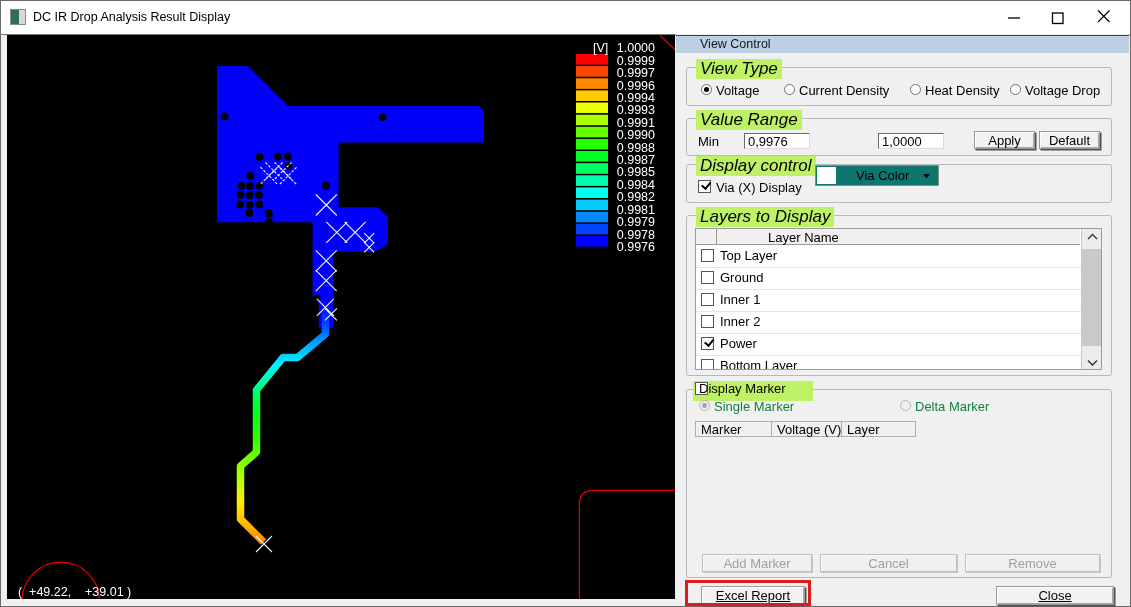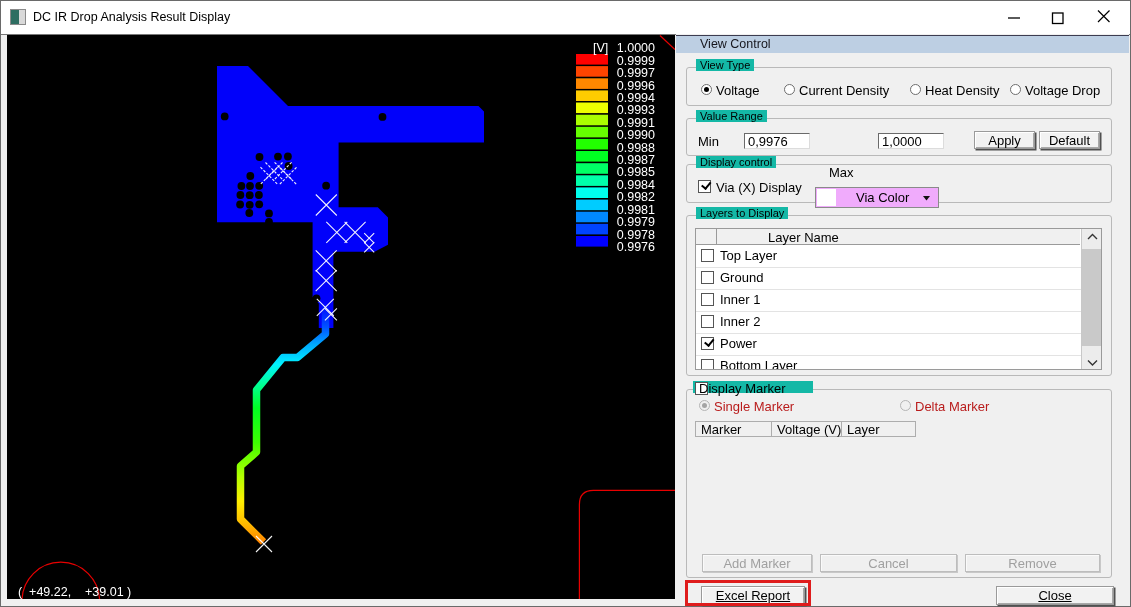--- a/index.html
+++ b/index.html
@@ -1,27 +1,27 @@
 <!DOCTYPE html>
 <html><head><meta charset="utf-8"><style>
 *{margin:0;padding:0;box-sizing:border-box;font-family:"Liberation Sans",sans-serif;}
 body{width:1131px;height:607px;position:relative;background:#fff;overflow:hidden;}
 .abs{position:absolute;}
 .grp{position:absolute;border:1px solid #b9b9b9;border-radius:3px;}
-.grp .lgd{position:absolute;top:-9px;left:9px;background:#14b8a6;padding:0 4px;font-size:11px;color:#000;}
+.grp .lgd{position:absolute;top:-9px;left:9px;background:#bef264;padding:0 4px;font-size:17px;color:#000;font-style:italic;}
 .btn{position:absolute;background:#f2f2f2;border:1px solid #9a9a9a;box-shadow:inset 1px 1px 0 #fff,inset -1px -1px 0 #a8a8a8,1.5px 1.5px 0 #505050;font-size:13px;color:#000;text-align:center;}
 .dbtn{position:absolute;background:#f0f0f0;border:1px solid #bdbdbd;box-shadow:inset 1px 1px 0 #fafafa,1px 1px 0 #c8c8c8;font-size:13px;color:#a0a0a0;text-align:center;}
 .radio{position:absolute;width:11px;height:11px;border-radius:50%;background:#fff;border:1px solid #6e6e6e;}
 .radio.sel::after{content:"";position:absolute;left:2px;top:2px;width:5px;height:5px;border-radius:50%;background:#000;}
 .radio.dis{border-color:#b5b5b5;background:#f0f0f0;}
 .radio.dis.sel::after{background:#a5a5a5;}
 .cb{position:absolute;width:13px;height:13px;background:#fff;border:1px solid #555;}
 .cb.chk::after{content:"";position:absolute;left:2px;top:0px;width:7px;height:4px;border-left:2px solid #000;border-bottom:2px solid #000;transform:rotate(-50deg) translate(0,1px);}
 .lbl{position:absolute;font-size:13px;color:#000;white-space:nowrap;}
-.glbl{position:absolute;font-size:13px;color:#b91c1c;white-space:nowrap;}
+.glbl{position:absolute;font-size:13px;color:#15803d;white-space:nowrap;}
 </style></head><body>
 
 <div class="abs" style="left:0;top:0;width:1131px;height:607px;border:1px solid #6a6a6a;"></div>
 
 <div class="abs" style="left:1px;top:1px;width:1129px;height:33px;background:#fff;"></div>
 <div class="abs" style="left:10px;top:9px;width:16px;height:16px;border:1px solid #8a8a8a;background:linear-gradient(to right,#2e6e62 0 55%,#d9d9d9 55%);"></div>
 <div class="abs lbl" style="left:33px;top:10px;font-size:12.5px;">DC IR Drop Analysis Result Display</div>
 <svg class="abs" style="left:995px;top:8px;" width="130" height="20" viewBox="0 0 130 20">
 <path d="M13,10 h12" stroke="#000" stroke-width="1.3"></path>
 <rect x="57.5" y="5" width="10.5" height="10.5" fill="none" stroke="#000" stroke-width="1.3"></rect>
@@ -158,21 +158,21 @@
 <div class="lbl" style="left:829px;top:134px;margin-top:31px;">Max</div>
 <div class="abs" style="left:878px;top:133px;width:66px;height:16px;background:#fff;border:1px solid;border-color:#6a6a6a #dcdcdc #dcdcdc #6a6a6a;font-size:13px;padding-left:3px;">1,0000</div>
 <div class="btn" style="left:974px;top:131px;width:61px;height:18px;line-height:17px;">Apply</div>
 <div class="btn" style="left:1039px;top:131px;width:61px;height:18px;line-height:17px;">Default</div>
 
 <div class="grp" style="left:686px;top:164px;width:426px;height:39px;">
     <div class="lgd">Display control</div>
   </div>
 <div class="cb chk" style="left:698px;top:180px;"></div>
 <div class="lbl" style="left:716px;top:180px;">Via (X) Display</div>
-<div class="abs" style="left:815px;top:187px;width:124px;height:21px;border:1px solid #8a8a8a;background:#f0abfc;">
+<div class="abs" style="left:815px;top:165px;width:124px;height:21px;border:1px solid #8a8a8a;background:#0f766e;">
 <div class="abs" style="left:1px;top:1px;width:19px;height:17px;background:#fff;"></div>
 <div class="abs lbl" style="left:40px;top:2px;">Via Color</div>
 <svg class="abs" style="right:7px;top:8px;" width="8" height="6">
       <path d="M0,0 L7,0 L3.5,4.5 Z" fill="#111"></path>
     </svg>
 </div>
 
 <div class="grp" style="left:686px;top:215px;width:426px;height:161px;">
     <div class="lgd">Layers to Display</div>
   </div>

